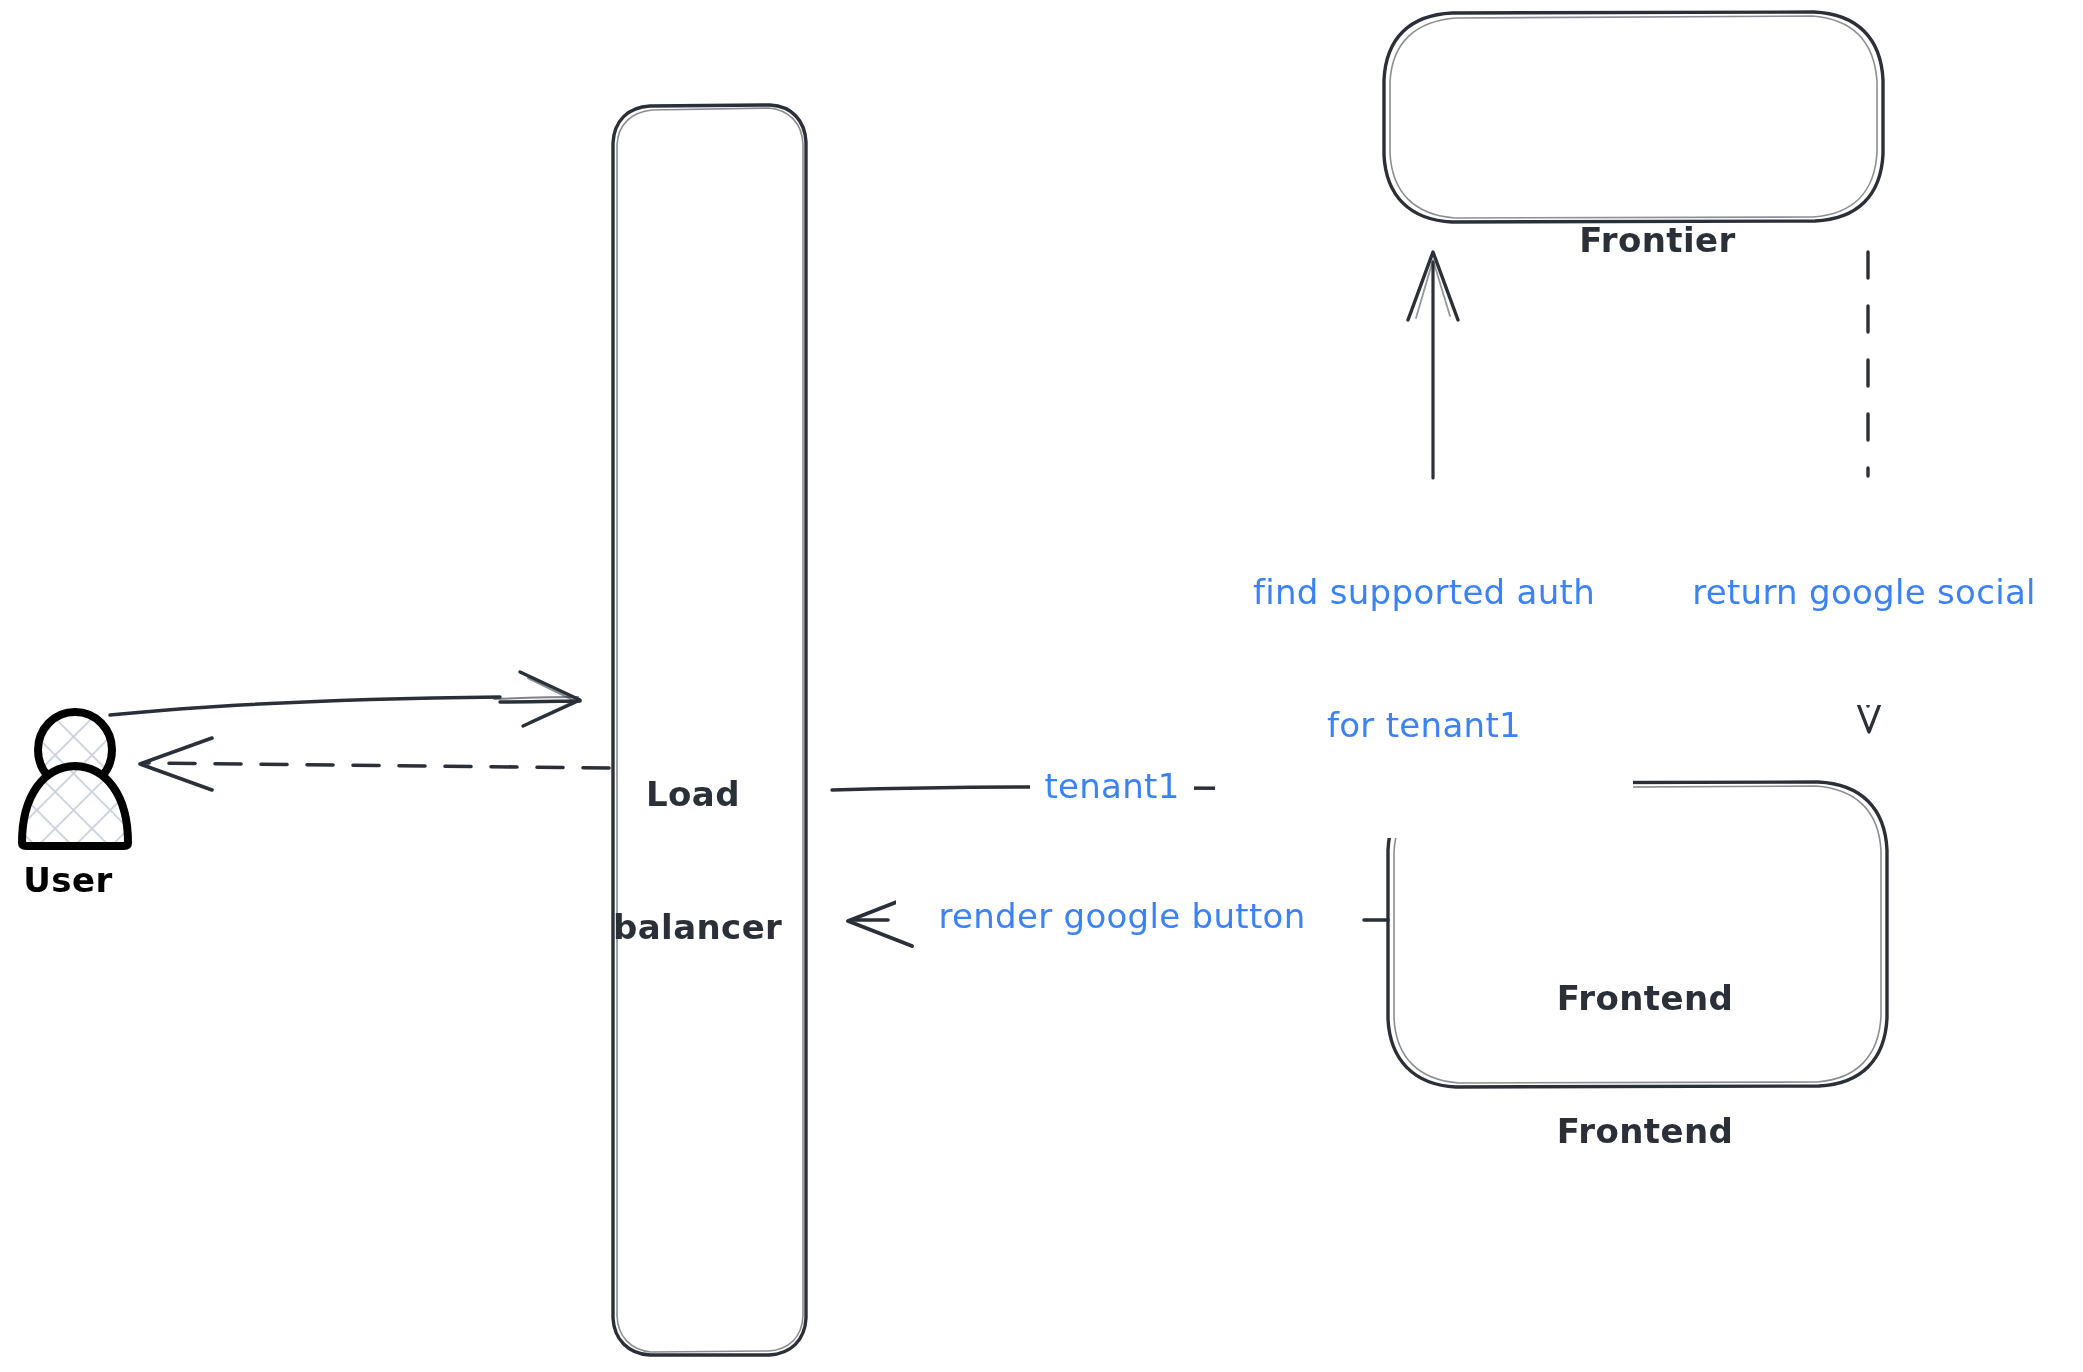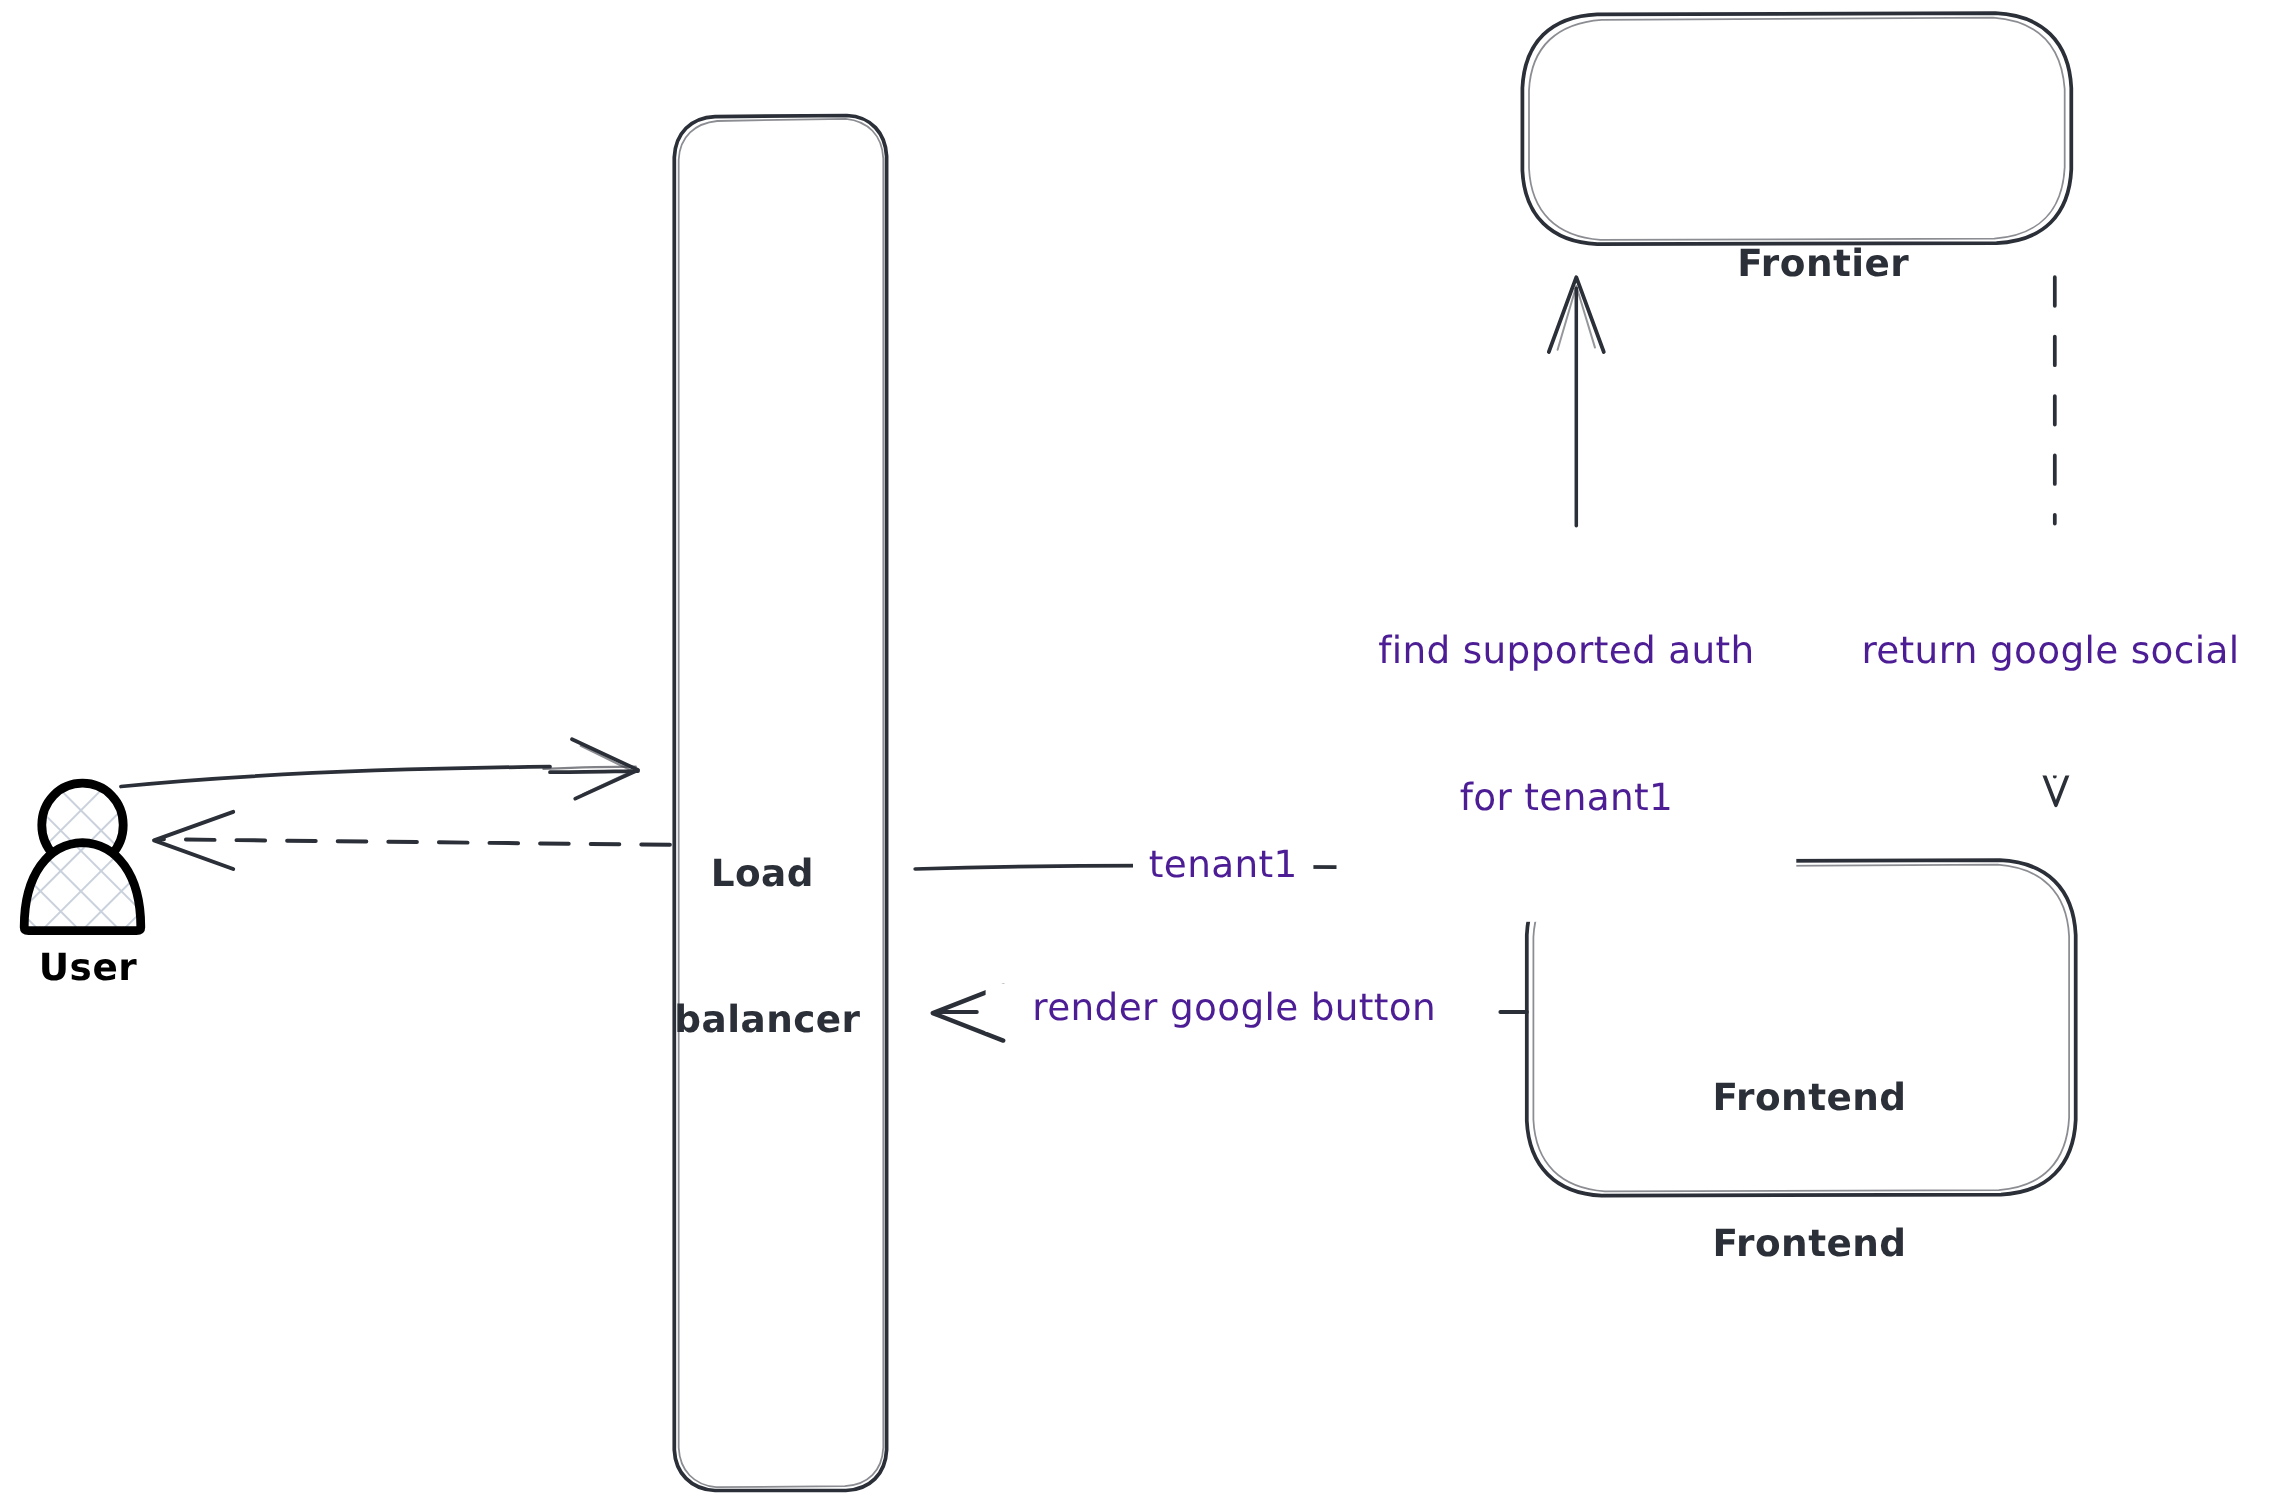--- a/index.html
+++ b/index.html
@@ -30,21 +30,21 @@
     font-size: 34px;
     line-height: 1.30;
     letter-spacing: 0.4px;
     white-space: pre;
     pointer-events: none;
     font-weight: bold;
   }
   .edge-label {
     position: absolute;
     text-align: center;
-    color: #4c1d95;
+    color: #3b82f6;
     font-family: "DejaVu Sans", sans-serif;
     font-size: 34px;
     line-height: 1.30;
     letter-spacing: 0.3px;
     white-space: pre;
     background: #ffffff;
     pointer-events: none;
   }
   .actor-label {
     position: absolute;
@@ -53,21 +53,21 @@
     font-family: "DejaVu Sans", sans-serif;
     font-size: 34px;
     font-weight: 700;
     letter-spacing: 0.5px;
     white-space: pre;
     pointer-events: none;
   }
   .lbl-load-balancer { left: 613px; top: 684px; width: 160px; }
   .lbl-frontier      { left: 1430px; top: 130px; width: 455px; }
   .lbl-frontend-mgr  { left: 1405px; top: 888px; width: 480px; }
-  .lbl-user          { left: 16px;   top: 860px; width: 128px; }
+  .lbl-user          { left: 4px;   top: 860px; width: 128px; }
 
   .lbl-tenant1-url   { left: 185px;  top: 688px;  width: 320px; padding: 0 6px; }
   .lbl-tenant1       { left: 1030px; top: 764px;  width: 148px; padding: 0 8px; }
   .lbl-render-google { left: 896px;  top: 894px;  width: 440px; padding: 0 6px; }
   .lbl-find-auth     { left: 1215px; top: 480px;  width: 410px; padding: 2px 4px; }
   .lbl-return-login  { left: 1650px; top: 480px;  width: 420px; padding: 2px 4px; }
 </style>
 </head>
 <body>
 

